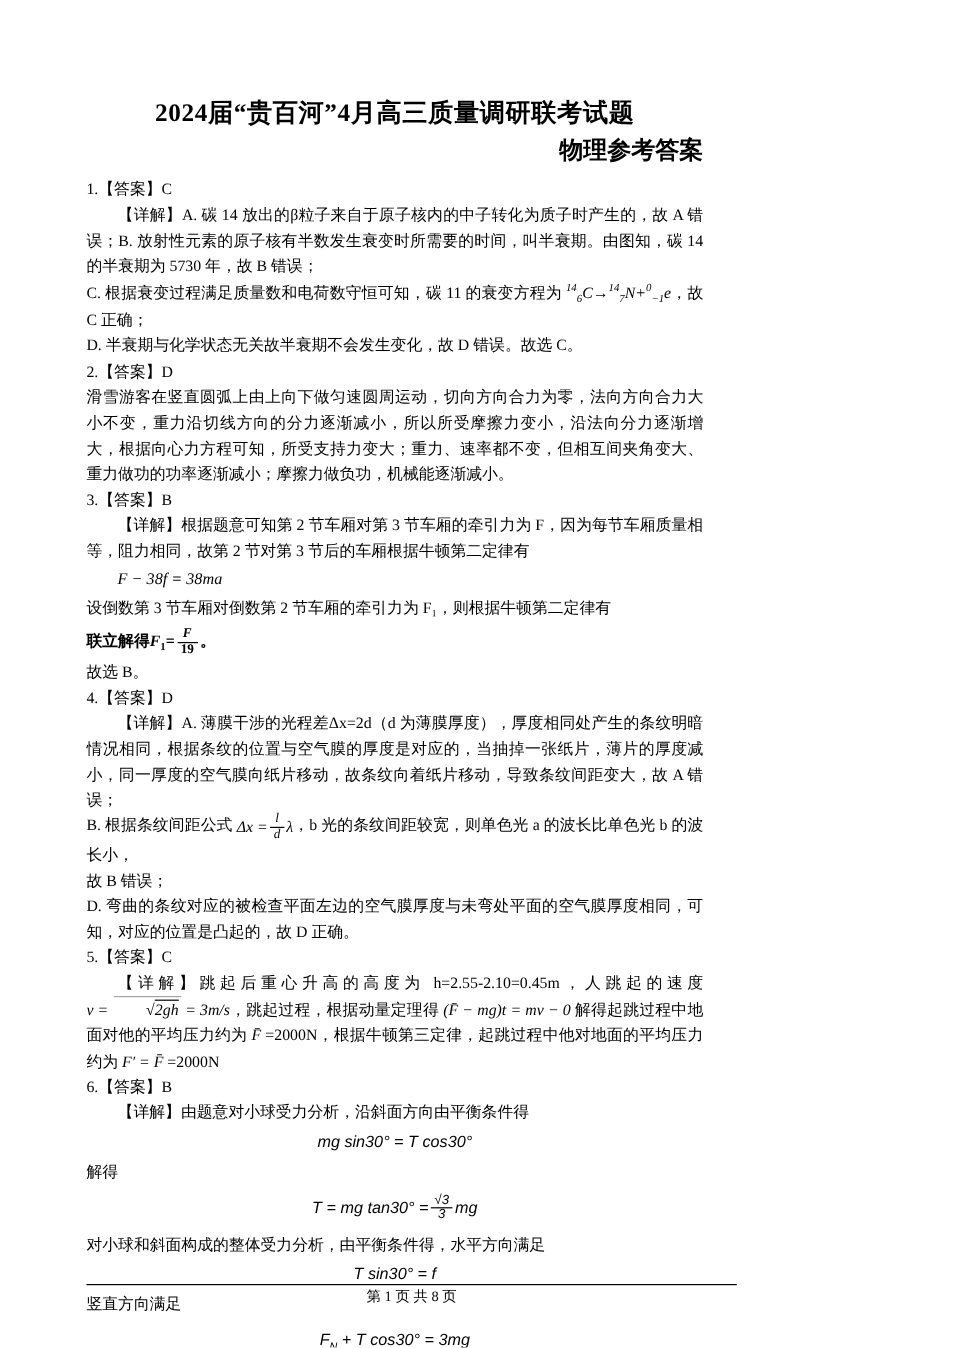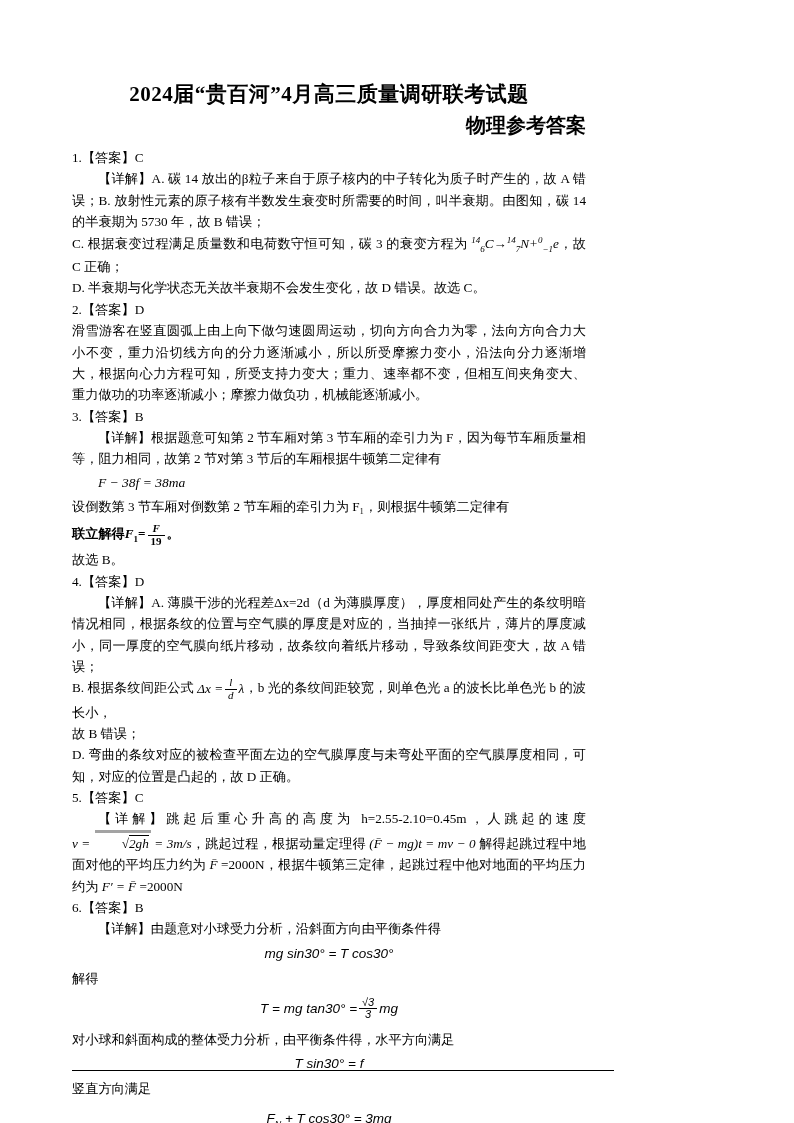--- a/index.html
+++ b/index.html
@@ -75,21 +75,21 @@
     display: block;
     border-bottom: 1px solid #000;
     padding: 0 3px;
   }
   .frac .den {
     display: block;
     padding: 0 3px;
   }
   .sqrt {
     display: inline-block;
-    border-top: 3px solid #a3a3a3;
+    border-top: 1px solid #a3a3a3;
     padding: 0 2px 0 1px;
     margin-left: 1px;
   }
   sub, sup {
     font-size: 9px;
   }
   .it { font-style: italic; }
   .footer {
     position: absolute;
     left: 0;
@@ -116,21 +116,21 @@
 
   <h1 class="title-main">2024届“贵百河”4月高三质量调研联考试题</h1>
   <h2 class="title-sub">物理参考答案</h2>
 
   <div class="body-text">
 
     <div class="q-line">
       <div>1.【答案】C</div>
       <div class="indent">【详解】A. 碳 14 放出的β粒子来自于原子核内的中子转化为质子时产生的，故 A 错误；B. 放射性元素的原子核有半数发生衰变时所需要的时间，叫半衰期。由图知，碳 14 的半衰期为 5730 年，故 B 错误；</div>
       <div>
-        <span>C. 根据衰变过程满足质量数和电荷数守恒可知，碳 3 的衰变方程为</span>
+        <span>C. 根据衰变过程满足质量数和电荷数守恒可知，碳 11 的衰变方程为</span>
         <span class="it nowrap"><sup>14</sup><sub>6</sub>C→<sup>14</sup><sub>7</sub>N+<sup>0</sup><sub>−1</sub>e</span><span>，故 C 正确；</span>
       </div>
       <div>D. 半衰期与化学状态无关故半衰期不会发生变化，故 D 错误。故选 C。</div>
     </div>
 
     <div class="q-line">
       <div>2.【答案】D</div>
       <div>滑雪游客在竖直圆弧上由上向下做匀速圆周运动，切向方向合力为零，法向方向合力大小不变，重力沿切线方向的分力逐渐减小，所以所受摩擦力变小，沿法向分力逐渐增大，根据向心力方程可知，所受支持力变大；重力、速率都不变，但相互间夹角变大、重力做功的功率逐渐减小；摩擦力做负功，机械能逐渐减小。</div>
     </div>
 
@@ -178,13 +178,14 @@
       <div class="center-eq">T sin30° = f</div>
       <div>竖直方向满足</div>
       <div class="center-eq" style="margin-top:8px;">
         <span class="it">F</span><sub>N</sub><span class="it"> + T cos30° = 3mg</span>
       </div>
     </div>
 
   </div>
 
   <div class="footer-rule"></div>
+  <div class="footer">第 1 页 共 8 页</div>
 </div>
 
 </body></html>

